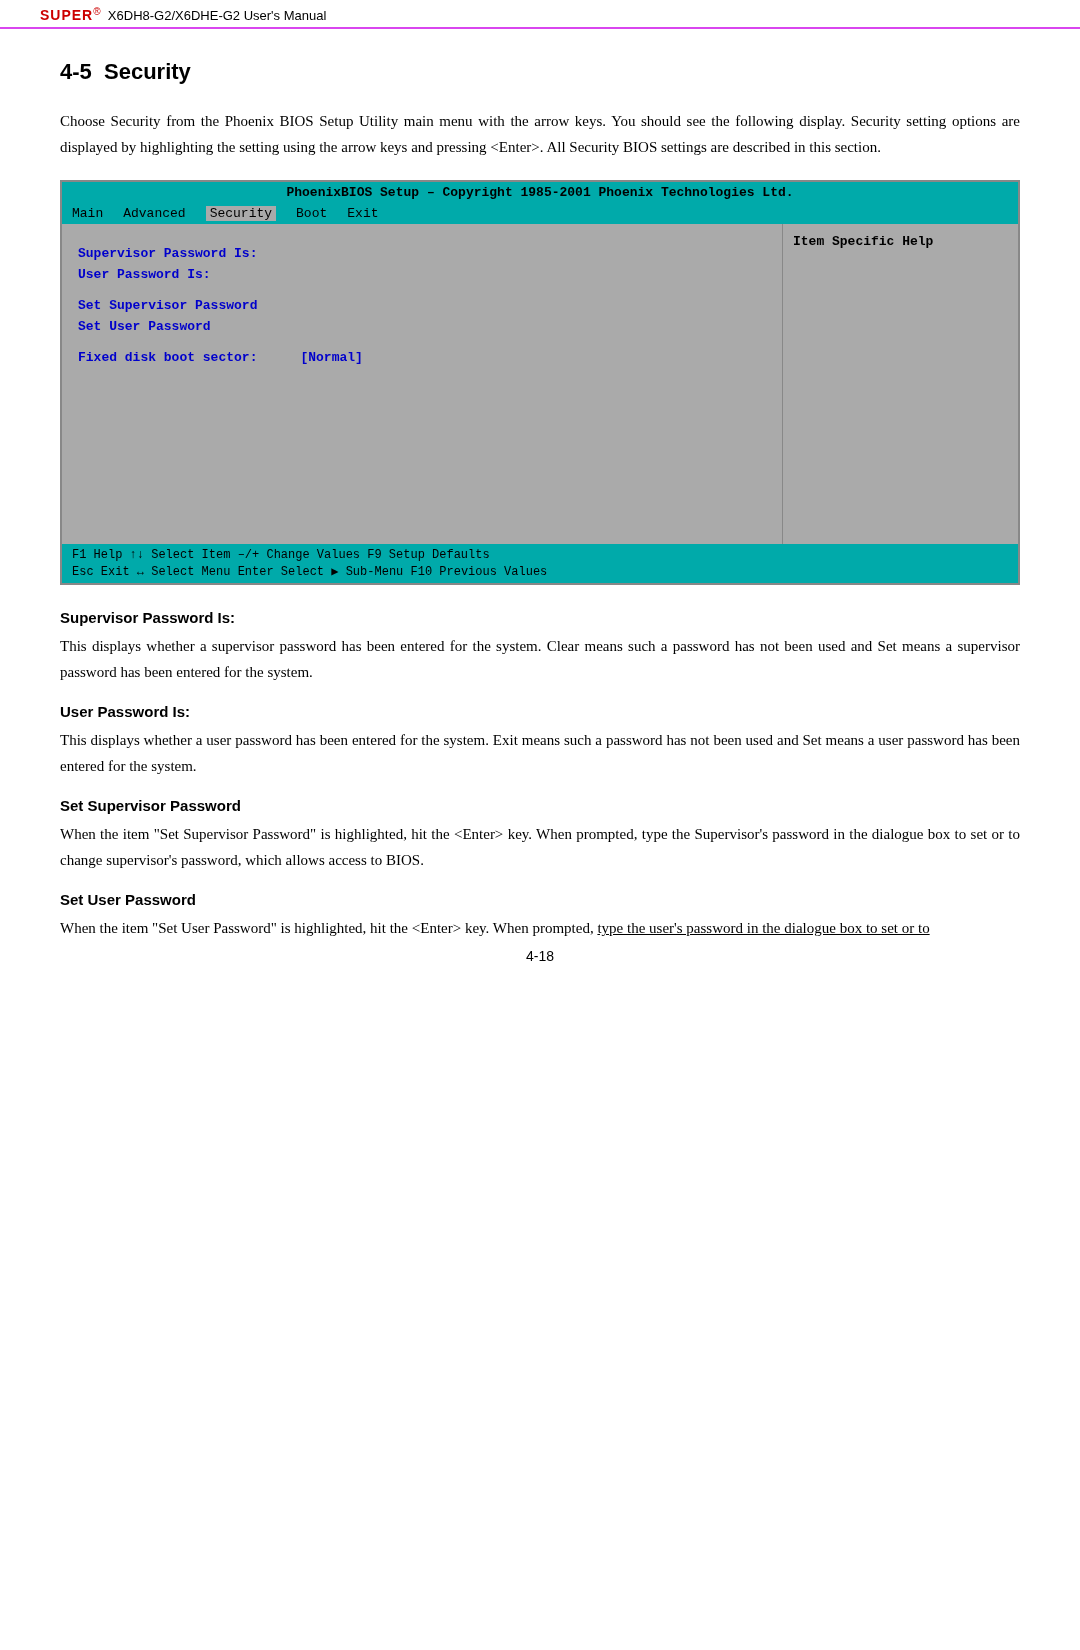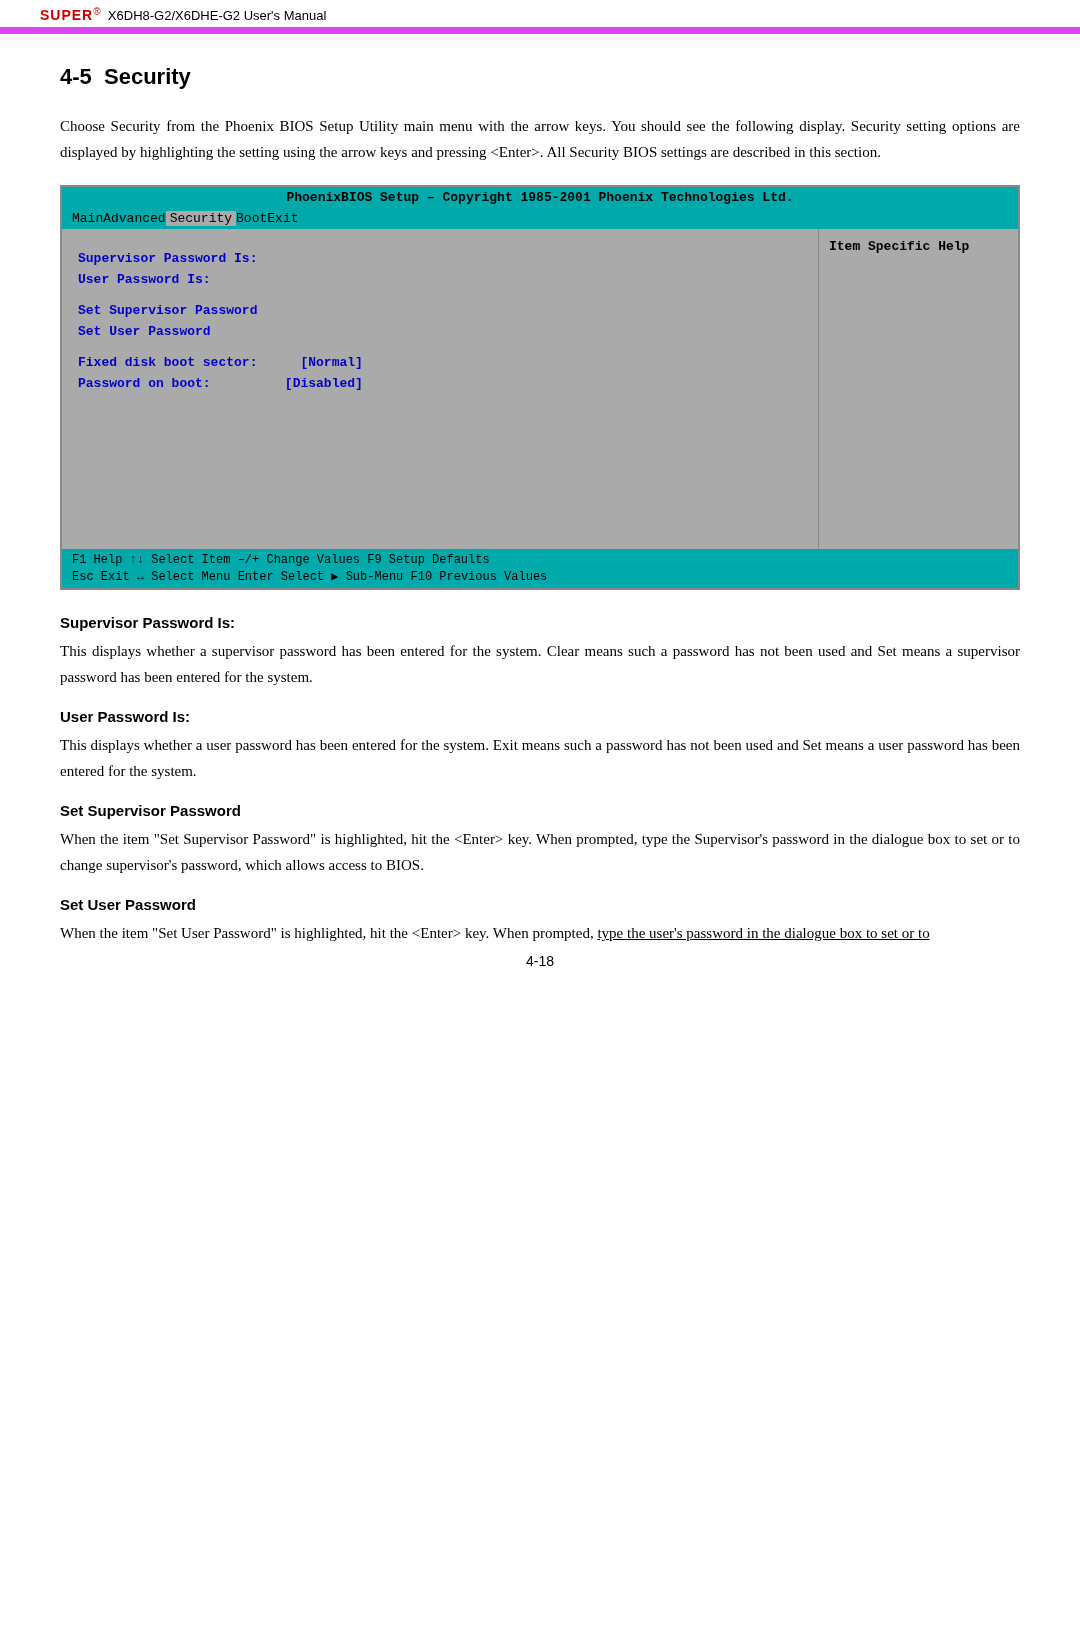--- a/index.html
+++ b/index.html
@@ -7,21 +7,21 @@
       background: #fff;
       font-family: Times New Roman, serif;
       font-size: 15px;
       color: #000;
       width: 1080px;
       min-height: 1650px;
       padding: 0;
     }
 
     .header-bar {
-      border-bottom: 7px solid #d946ef;
+      border-bottom: 2px solid #d946ef;
       padding: 6px 39px 4px 40px;
       display: flex;
       align-items: center;
       text-align: center;
     }
     .header-brand {
       font-family: Arial, sans-serif;
       font-size: 13px;
       color: #000;
     }
@@ -71,20 +71,21 @@
       padding: 3px 0;
       font-weight: bold;
       font-size: 13px;
     }
 
     .bios-menu-bar {
       background: #00aaaa;
       color: #000;
       padding: 3px 10px;
       display: flex;
+      gap: 20px;
       font-size: 13px;
     }
     .bios-menu-item {
       cursor: pointer;
     }
     .bios-menu-item.active {
       background: #aaaaaa;
       color: #000;
       padding: 0 4px;
     }
@@ -115,21 +116,21 @@
     .bios-item-with-value {
       display: flex;
       gap: 4px;
     }
     .bios-value-bracket {
       color: #0000cc;
       font-weight: bold;
     }
 
     .bios-help-panel {
-      width: 200px;
+      width: 236px;
       border-left: 1px solid #888;
       padding: 10px 10px;
       background: #aaaaaa;
       font-size: 13px;
       color: #000;
       font-weight: bold;
     }
 
     .bios-footer {
       background: #00aaaa;
@@ -218,24 +219,20 @@
         <div class="bios-item-row">
           <span class="bios-item-label">Set User Password</span>
         </div>
 
         <div class="bios-spacer"></div>
 
         <div class="bios-item-row bios-item-with-value">
           <span class="bios-item-label">Fixed disk boot sector:</span>
           <span class="bios-value-bracket">&nbsp;&nbsp;&nbsp;&nbsp;&nbsp;[Normal]</span>
         </div>
-        <div class="bios-item-row bios-item-with-value">
-          <span class="bios-item-label">Password on boot:</span>
-          <span class="bios-value-bracket">&nbsp;&nbsp;&nbsp;&nbsp;&nbsp;&nbsp;&nbsp;&nbsp;&nbsp;[Disabled]</span>
-        </div>
       </div>
 
       <div class="bios-help-panel">Item Specific Help</div>
     </div>
 
     <div class="bios-footer">
       <div class="bios-footer-row">F1   Help  ↑↓ Select Item   –/+   Change Values    F9   Setup Defaults</div>
       <div class="bios-footer-row">Esc  Exit  ↔ Select Menu   Enter Select ▶ Sub-Menu   F10  Previous Values</div>
     </div>
   </div>

